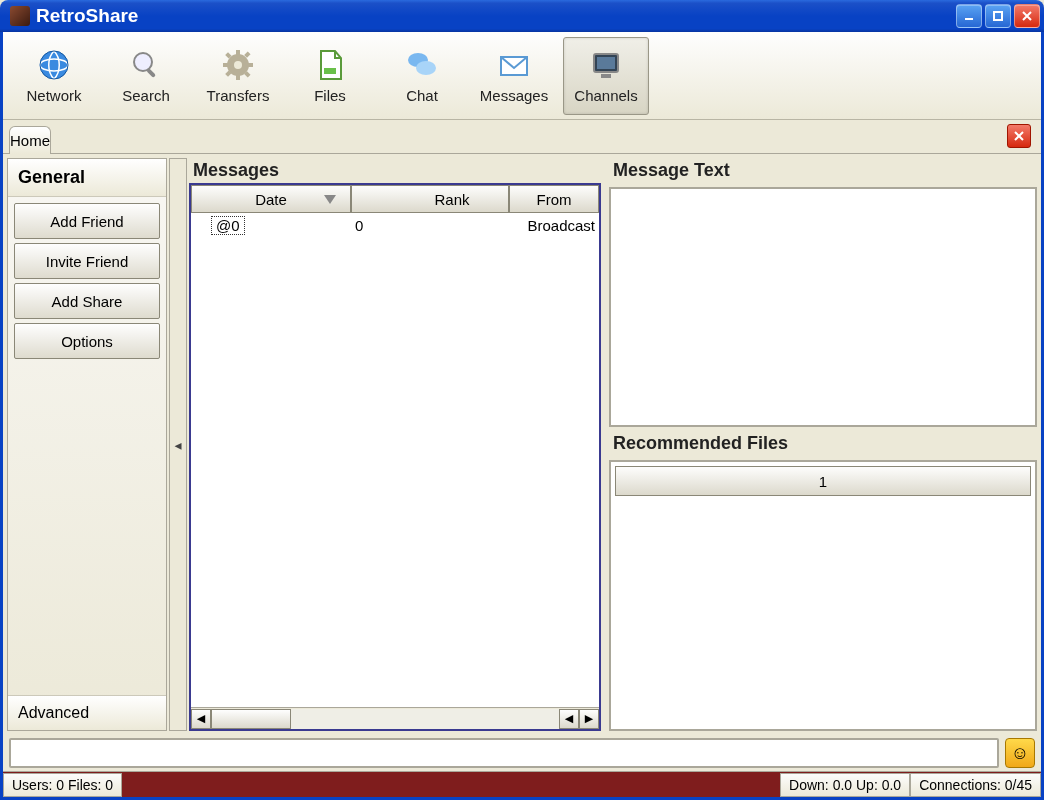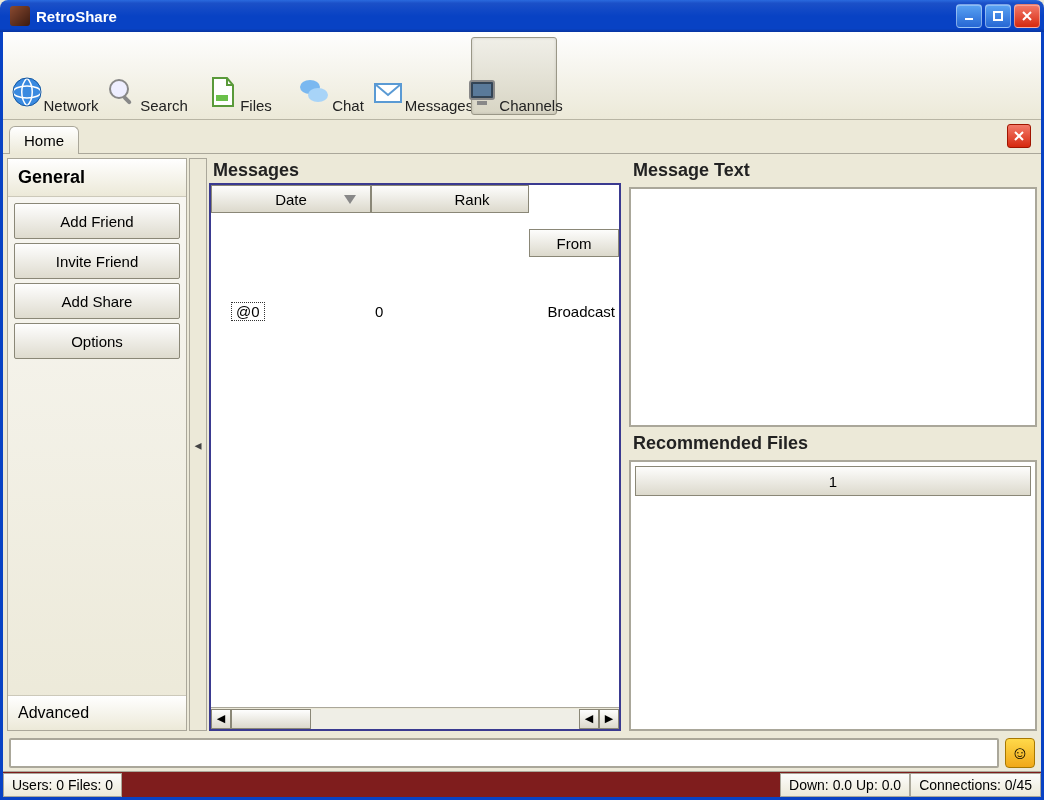--- a/index.html
+++ b/index.html
@@ -1,61 +1,61 @@
 <!DOCTYPE html>
 <html><head>
 <meta charset="utf-8">
 <style>
 * { box-sizing: border-box; margin: 0; padding: 0; font-family: "Tahoma", "Segoe UI", sans-serif; }
 body { width: 1044px; height: 800px; background: #ece9d8; overflow: hidden; }
 
 
 .titlebar { height: 32px; background: linear-gradient(to bottom, #2a6ade 0%, #1b50c8 10%, #0842c4 50%, #0842c4 90%, #0734a0 100%); display: flex; align-items: center; padding: 0 4px; border-radius: 8px 8px 0 0; }
 .titlebar-icon { width: 20px; height: 20px; margin: 0 6px; background: linear-gradient(135deg,#8a4a30,#3a1a10); border-radius: 3px; }
-.titlebar-text { color: #fff; font-weight: bold; font-size: 15px; flex: 1; }
+.titlebar-text { color: #fff; font-weight: bold; font-size: 19px; flex: 1; }
 .win-btns { display: flex; gap: 3px; }
 .win-btn { width: 26px; height: 24px; border-radius: 4px; display: flex; align-items: center; justify-content: center; border: 1px solid rgba(255,255,255,0.4); box-shadow: inset 0 1px 0 rgba(255,255,255,0.3); }
 .win-min, .win-max { background: linear-gradient(to bottom,#5aa3f3,#2667d4); }
 .win-close { background: linear-gradient(to bottom,#f37a6a,#d6290f); }
 .win-btn svg { width: 14px; height: 14px; }
 
 
 .chrome-border { border-left: 3px solid #0842c4; border-right: 3px solid #0842c4; border-bottom: 3px solid #0842c4; height: calc(800px - 32px); background:#ece9d8; display:flex; flex-direction:column; }
 
 
 .toolbar { height: 88px; background: linear-gradient(to bottom,#fefefe,#ece9d8); border-bottom: 1px solid #b8b5a4; display:flex; align-items:center; padding: 0 8px; gap: 6px; }
-.tool-btn { display:flex; flex-direction:row; align-items:flex-end; justify-content:center; width:86px; height:78px; border:1px solid transparent; border-radius:3px; cursor:default; }
+.tool-btn { display:flex; flex-direction:column; align-items:center; justify-content:center; width:86px; height:78px; border:1px solid transparent; border-radius:3px; cursor:default; }
 .tool-btn.active { background: linear-gradient(to bottom,#f0efe8,#d8d5c4); border:1px solid #9a9787; box-shadow: inset 0 0 3px rgba(0,0,0,0.15); }
 .tool-icon { width:36px; height:36px; margin-bottom:4px; display:flex; align-items:center; justify-content:center; }
 .tool-label { font-size:15px; color:#222; }
 
 
 .tabrow { height: 34px; display:flex; align-items:flex-end; padding: 0 6px; border-bottom:1px solid #aaa79a; position:relative; }
-.tab { background: linear-gradient(to bottom,#fff,#ece9d8); border:1px solid #aaa79a; border-bottom:none; border-radius:6px 6px 0 0; padding: 5px 14px; font-size:15px; position:relative; top:1px; }
+.tab { background: linear-gradient(to bottom,#fff,#ece9d8); border:1px solid #aaa79a; border-bottom:none; border-radius:6px 6px 0 0; padding: 5px 0; font-size:15px; position:relative; top:1px; }
 .tab-close { position:absolute; right:10px; top:4px; width:24px; height:24px; background: linear-gradient(to bottom,#f37a6a,#d6290f); border:1px solid #a01500; border-radius:3px; display:flex; align-items:center; justify-content:center; }
 
 
 .content { flex:1; display:flex; padding:4px; gap:2px; min-height:0; }
 
 
-.sidebar { width: 180px; display:flex; flex-direction:column; border:1px solid #aaa79a; background: linear-gradient(to bottom,#f8f7f3,#ece9d8); }
+.sidebar { width: 160px; display:flex; flex-direction:column; border:1px solid #aaa79a; background: linear-gradient(to bottom,#f8f7f3,#ece9d8); }
 .side-header { font-size:18px; font-weight:bold; padding:8px 10px; background: linear-gradient(to bottom,#fff,#ece9d8); border-bottom:1px solid #ccc9ba; }
 .side-body { flex:1; padding:6px; display:flex; flex-direction:column; gap:4px; }
 .side-btn { height:36px; background: linear-gradient(to bottom,#fefefe,#dedbce); border:1px solid #8a8777; border-radius:2px; font-size:15px; display:flex; align-items:center; justify-content:center; }
 .side-footer { font-size:16px; padding:8px 10px; background: linear-gradient(to bottom,#fff,#ece9d8); border-top:1px solid #ccc9ba; }
 .collapse-handle { width:18px; background:#ece9d8; border:1px solid #aaa79a; display:flex; align-items:center; justify-content:center; font-size:14px; color:#444; }
 
 
 .messages-panel { width: 412px; display:flex; flex-direction:column; border:2px solid #3a3a90; background:#fff; }
 .panel-title { font-size:18px; font-weight:bold; padding:2px 4px; color:#222; }
 .msg-header { display:flex; }
 .msg-hcell { background: linear-gradient(to bottom,#fdfdfc,#dcd9cc); border:1px solid #8a8777; height:28px; display:flex; align-items:center; justify-content:center; font-size:15px; position:relative; }
 .hw-date { width:160px; }
 .hw-rank { width:158px;padding-left:44px; }
-.hw-from { flex:1;margin-top:44px; }
+.hw-from { flex:1; }
 .sort-tri { position:absolute; right:14px; width:0; height:0; border-left:6px solid transparent; border-right:6px solid transparent; border-top:9px solid #888; }
 .msg-body { flex:1; position:relative; overflow:hidden; }
 .msg-row { display:flex; height:24px; font-size:15px; }
 .msg-row .cell { display:flex; align-items:center; }
 .cell-date { width:160px; padding-left:20px; }
 .cell-date-inner { border:1px dotted #333; padding:0 4px; }
 .cell-rank { width:158px; padding-left:4px; }
 .cell-from { flex:1; justify-content:flex-end; padding-right:4px; }
 .hscroll { height:22px; background:#ece9d8; border-top:1px solid #aaa79a; display:flex; align-items:center; }
 .sb-btn { width:20px; height:20px; background: linear-gradient(to bottom,#fefefe,#dcd9cc); border:1px solid #8a8777; display:flex; align-items:center; justify-content:center; font-size:11px; }
@@ -122,20 +122,39 @@
           <svg width="34" height="34">
             <circle cx="14" cy="14" r="9" fill="#eef" stroke="#888" stroke-width="2"></circle>
             <rect x="20" y="20" width="10" height="4" rx="2" fill="#888" transform="rotate(45 20 20)"></rect>
           </svg>
         </div>
       <div class="tool-label">Search</div>
     </div>
     <div class="tool-btn">
       <div class="tool-icon">
           <svg width="34" height="34">
+            <circle cx="17" cy="17" r="11" fill="#b8b098"></circle>
+            <circle cx="17" cy="17" r="4" fill="#ece9d8"></circle>
+            <g fill="#b8b098">
+              <rect x="15" y="2" width="4" height="6"></rect>
+              <rect x="15" y="26" width="4" height="6"></rect>
+              <rect x="2" y="15" width="6" height="4"></rect>
+              <rect x="26" y="15" width="6" height="4"></rect>
+              <rect x="5" y="5" width="5" height="4" transform="rotate(45 7 7)"></rect>
+              <rect x="24" y="24" width="5" height="4" transform="rotate(45 26 26)"></rect>
+              <rect x="24" y="5" width="5" height="4" transform="rotate(-45 26 7)"></rect>
+              <rect x="5" y="24" width="5" height="4" transform="rotate(-45 7 26)"></rect>
+            </g>
+          </svg>
+        </div>
+      <div class="tool-label">Transfers</div>
+    </div>
+    <div class="tool-btn">
+      <div class="tool-icon">
+          <svg width="34" height="34">
             <path d="M8 3 L22 3 L28 10 L28 31 L8 31 Z" fill="#fff" stroke="#5a9a3a" stroke-width="2"></path>
             <path d="M22 3 L22 10 L28 10" fill="none" stroke="#5a9a3a" stroke-width="2"></path>
             <rect x="11" y="20" width="12" height="6" fill="#6ac04a"></rect>
           </svg>
         </div>
       <div class="tool-label">Files</div>
     </div>
     <div class="tool-btn">
       <div class="tool-icon">
           <svg width="34" height="34">
@@ -186,21 +205,21 @@
       </div>
       <div class="side-footer">Advanced</div>
     </div>
 
     <div class="collapse-handle">
       <span>◂</span>
     </div>
 
     <div style="display:flex; flex-direction:column; width:412px;">
       <div class="panel-title">Messages</div>
-      <div class="messages-panel" style="flex:1;gap:42px;">
+      <div class="messages-panel" style="flex:1;">
         <div class="msg-header">
           <div class="msg-hcell hw-date">
               <span>Date</span>
               <span class="sort-tri"></span>
             </div>
           <div class="msg-hcell hw-rank">Rank</div>
           <div class="msg-hcell hw-from">From</div>
         </div>
         <div class="msg-body">
           <div class="msg-row">

